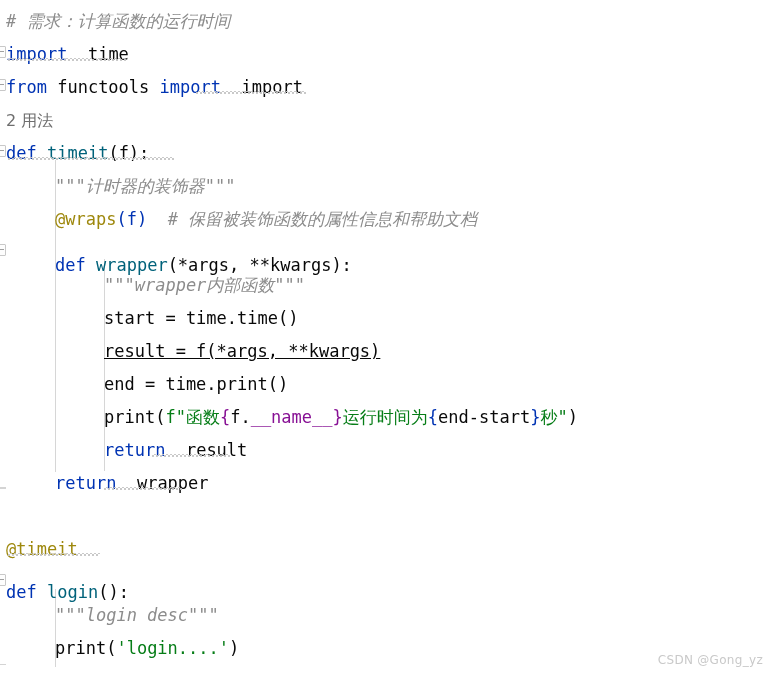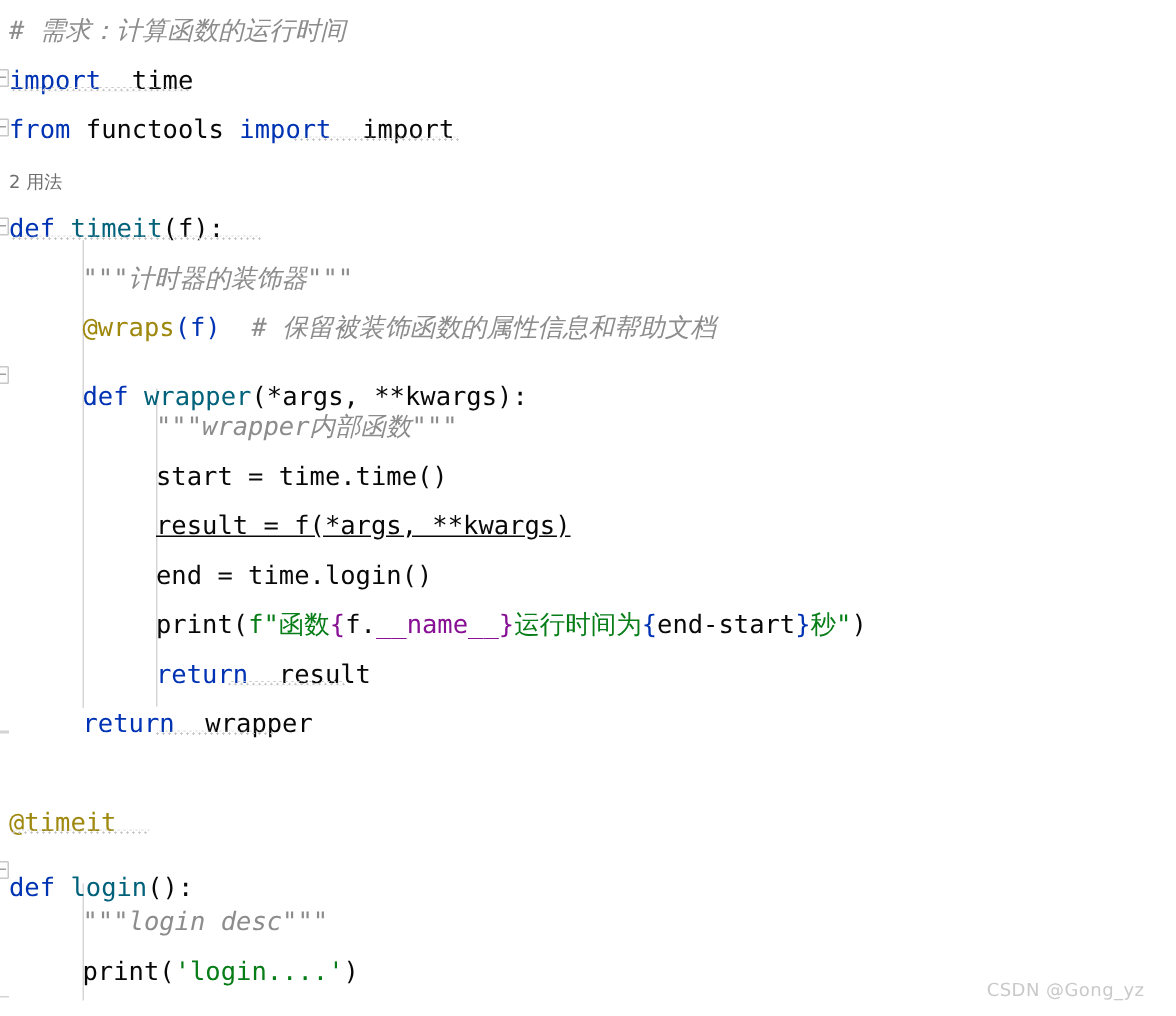--- a/index.html
+++ b/index.html
@@ -49,21 +49,21 @@
   }
   .kw   {color:#0033B3;}
   .fn   {color:#00627A;}
   .dec  {color:#9E880D;text-align:center;}
   .str  {color:#067D17;}
   .cmt  {color:#8C8C8C;font-style:italic;}
   .doc  {color:#8C8C8C;font-style:italic;}
   .brace{color:#0033B3;}
   .magenta{color:#871094;}
   .plain{color:#080808;}
-  .note {color:#6e6e6e;font-family:"DejaVu Sans","Liberation Sans",sans-serif;font-size:12px;}
+  .note {color:#6e6e6e;font-family:"DejaVu Sans","Liberation Sans",sans-serif;font-size:16px;}
   .wavy2{
     position:absolute;height:3px;
     background:
       radial-gradient(circle at 1px 2px,#c5c5c5 .7px,transparent .8px),
       radial-gradient(circle at 3px 0px,#c5c5c5 .7px,transparent .8px);
     background-size:4px 3px;
   }
   
   .watermark{
     position:absolute;right:10px;bottom:10px;
@@ -101,21 +101,21 @@
       <div class="line" style="top: 38px; left: 6px;"><span class="kw">import</span><span class="plain">  </span><span class="plain">time</span></div>
       <div class="line" style="top: 71px; left: 6px;"><span class="kw">from</span><span class="plain"> functools </span><span class="kw">import</span><span class="plain">  </span><span class="plain">import</span></div>
       <div class="line" style="top: 104px; left: 6px;"><span class="note">2 用法</span></div>
       <div class="line" style="top: 137px; left: 6px;"><span class="kw">def</span><span class="plain"> </span><span class="fn">timeit</span><span class="plain">(f):</span></div>
       <div class="line" style="top: 170px; left: 55px;"><span class="doc">"""计时器的装饰器"""</span></div>
       <div class="line" style="top: 203px; left: 55px;"><span class="dec">@wraps</span><span class="brace">(f)</span><span class="plain">  </span><span class="cmt"># </span><span class="cmt">保留被装饰函数的属性信息和帮助文档</span></div>
       <div class="line" style="top: 236px; left: 55px; margin-top: 13px;"><span class="kw">def</span><span class="plain"> </span><span class="fn">wrapper</span><span class="plain">(*args, **kwargs):</span></div>
       <div class="line" style="top: 269px; left: 104px;"><span class="doc">"""wrapper内部函数"""</span></div>
       <div class="line" style="top: 302px; left: 104px;"><span class="plain">start = time.time()</span></div>
       <div class="line" style="top: 335px; left: 104px; text-decoration: underline;"><span class="plain">result = f(*args, **kwargs)</span></div>
-      <div class="line" style="top: 368px; left: 104px;"><span class="plain">end = time.login()</span></div>
+      <div class="line" style="top: 368px; left: 104px;"><span class="plain">end = time.print()</span></div>
       <div class="line" style="top: 401px; left: 104px;"><span class="plain">print(</span><span class="str">f"函数</span><span class="magenta">{</span><span class="plain">f.</span><span class="magenta">__name__</span><span class="magenta">}</span><span class="str">运行时间为</span><span class="brace">{</span><span class="plain">end-start</span><span class="brace">}</span><span class="str">秒"</span><span class="plain">)</span></div>
       <div class="line" style="top: 434px; left: 104px;"><span class="kw">return</span><span class="plain">  </span><span class="plain">result</span></div>
       <div class="line" style="top: 467px; left: 55px;"><span class="kw">return</span><span class="plain">  </span><span class="plain">wrapper</span></div>
       <div class="line" style="top: 500px; left: 6px;"></div>
       <div class="line" style="top: 533px; left: 6px;"><span class="dec">@timeit</span></div>
       <div class="line" style="top: 576px; left: 6px;"><span class="kw">def</span><span class="plain"> </span><span class="fn">login</span><span class="plain">():</span></div>
       <div class="line" style="top: 599px; left: 55px;"><span class="doc">"""login desc"""</span></div>
       <div class="line" style="top: 632px; left: 55px;"><span class="plain">print(</span><span class="str">'login....'</span><span class="plain">)</span></div>
     </div>
 

